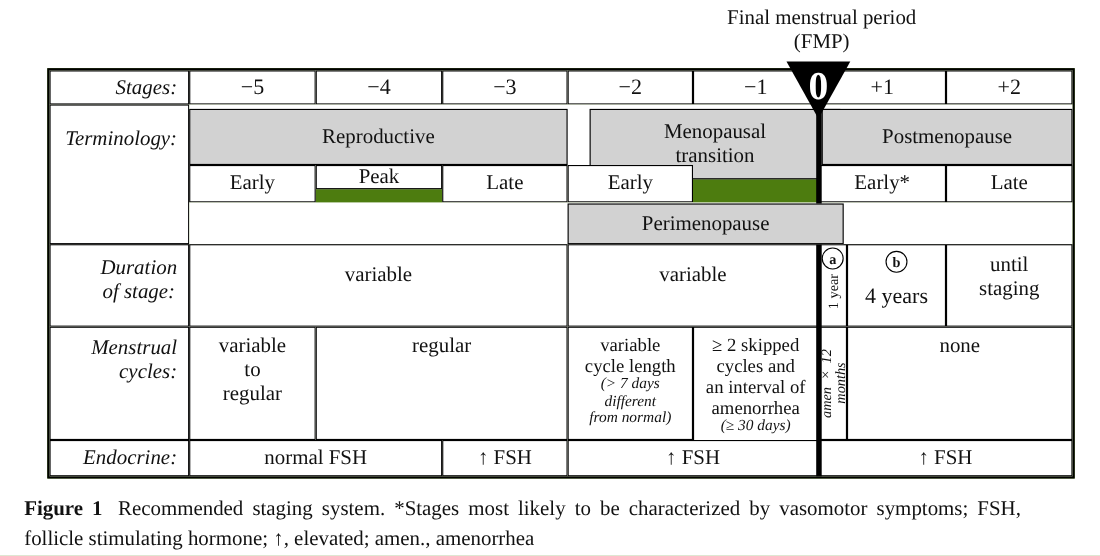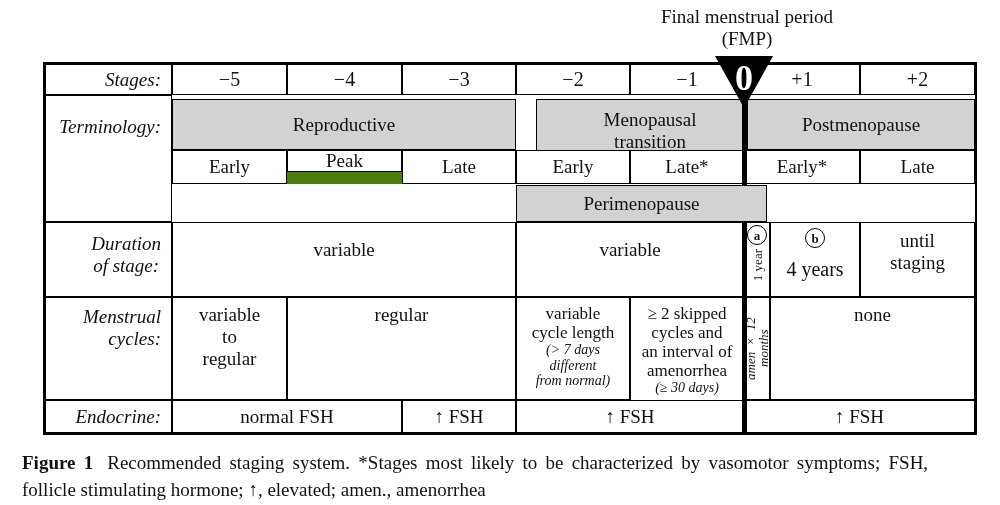--- a/index.html
+++ b/index.html
@@ -52,21 +52,20 @@
     <div class="c nb" style="left:127px;top:31px;width:803px;height:55px;"></div>
     <div class="c gray" style="left:127px;top:35px;width:344px;height:51px;">Reproductive</div>
     <div class="c gray pre" style="left:471px;top:35px;width:228px;height:64px;margin-left:20px;">Menopausal
 transition</div>
     <div class="c gray" style="left:702px;top:35px;width:228px;height:51px;">Postmenopause</div>
 
     <div class="c" style="left:127px;top:86px;width:115px;height:34px;">Early</div>
     <div class="c" style="left:242px;top:86px;width:115px;height:22px;">Peak</div>
     <div class="c" style="left:357px;top:86px;width:114px;height:34px;">Late</div>
     <div class="c" style="left:471px;top:86px;width:114px;height:34px;">Early</div>
-    <div class="c" style="left:585px;top:86px;width:114px;height:34px;">Late*</div>
     <div class="c" style="left:699px;top:86px;width:116px;height:34px;">Early*</div>
     <div class="c" style="left:815px;top:86px;width:115px;height:34px;">Late</div>
 
     <div class="c nb" style="left:127px;top:120px;width:803px;height:38px;"></div>
     <div class="c gray" style="left:471px;top:121px;width:251px;height:37px;z-index:6;">Perimenopause</div>
 
     <div class="c lbl pre" style="left:0;top:158px;width:127px;height:75px;align-items:flex-start;padding-top:10px;text-align:center;">Duration
 of stage:</div>
     <div class="c" style="left:127px;top:158px;width:344px;height:75px;align-items:flex-start;padding-top:16px;">variable</div>
     <div class="c" style="left:471px;top:158px;width:228px;height:75px;align-items:flex-start;padding-top:16px;">variable</div>

